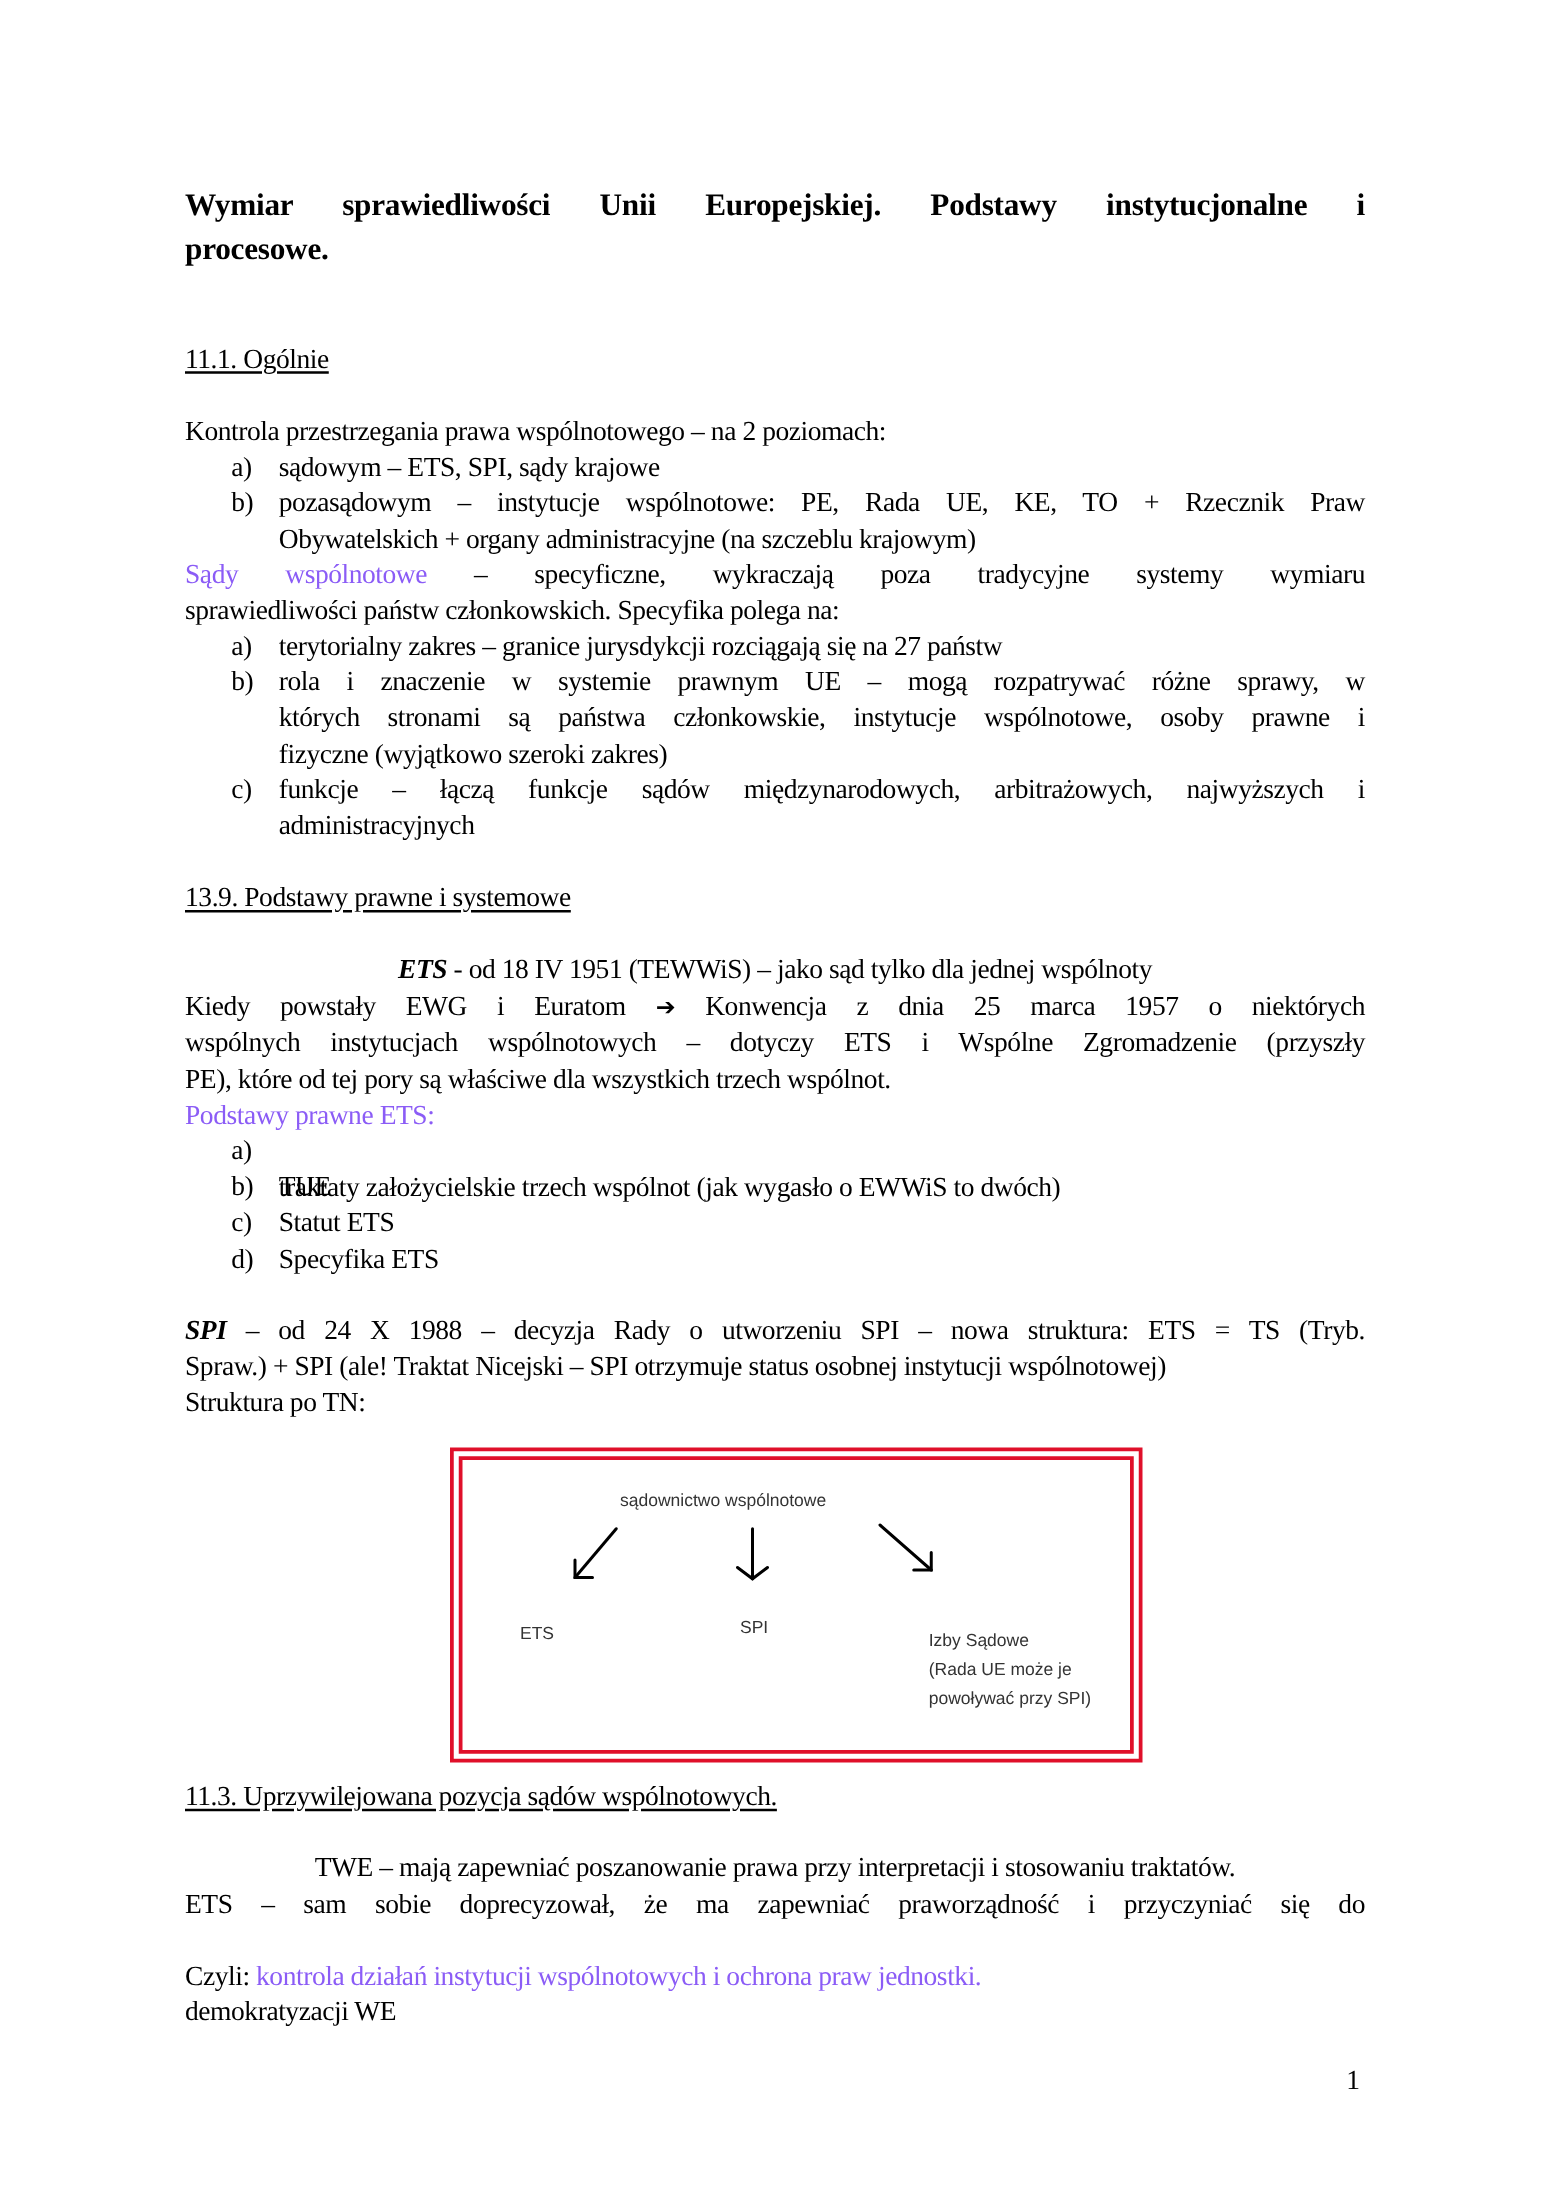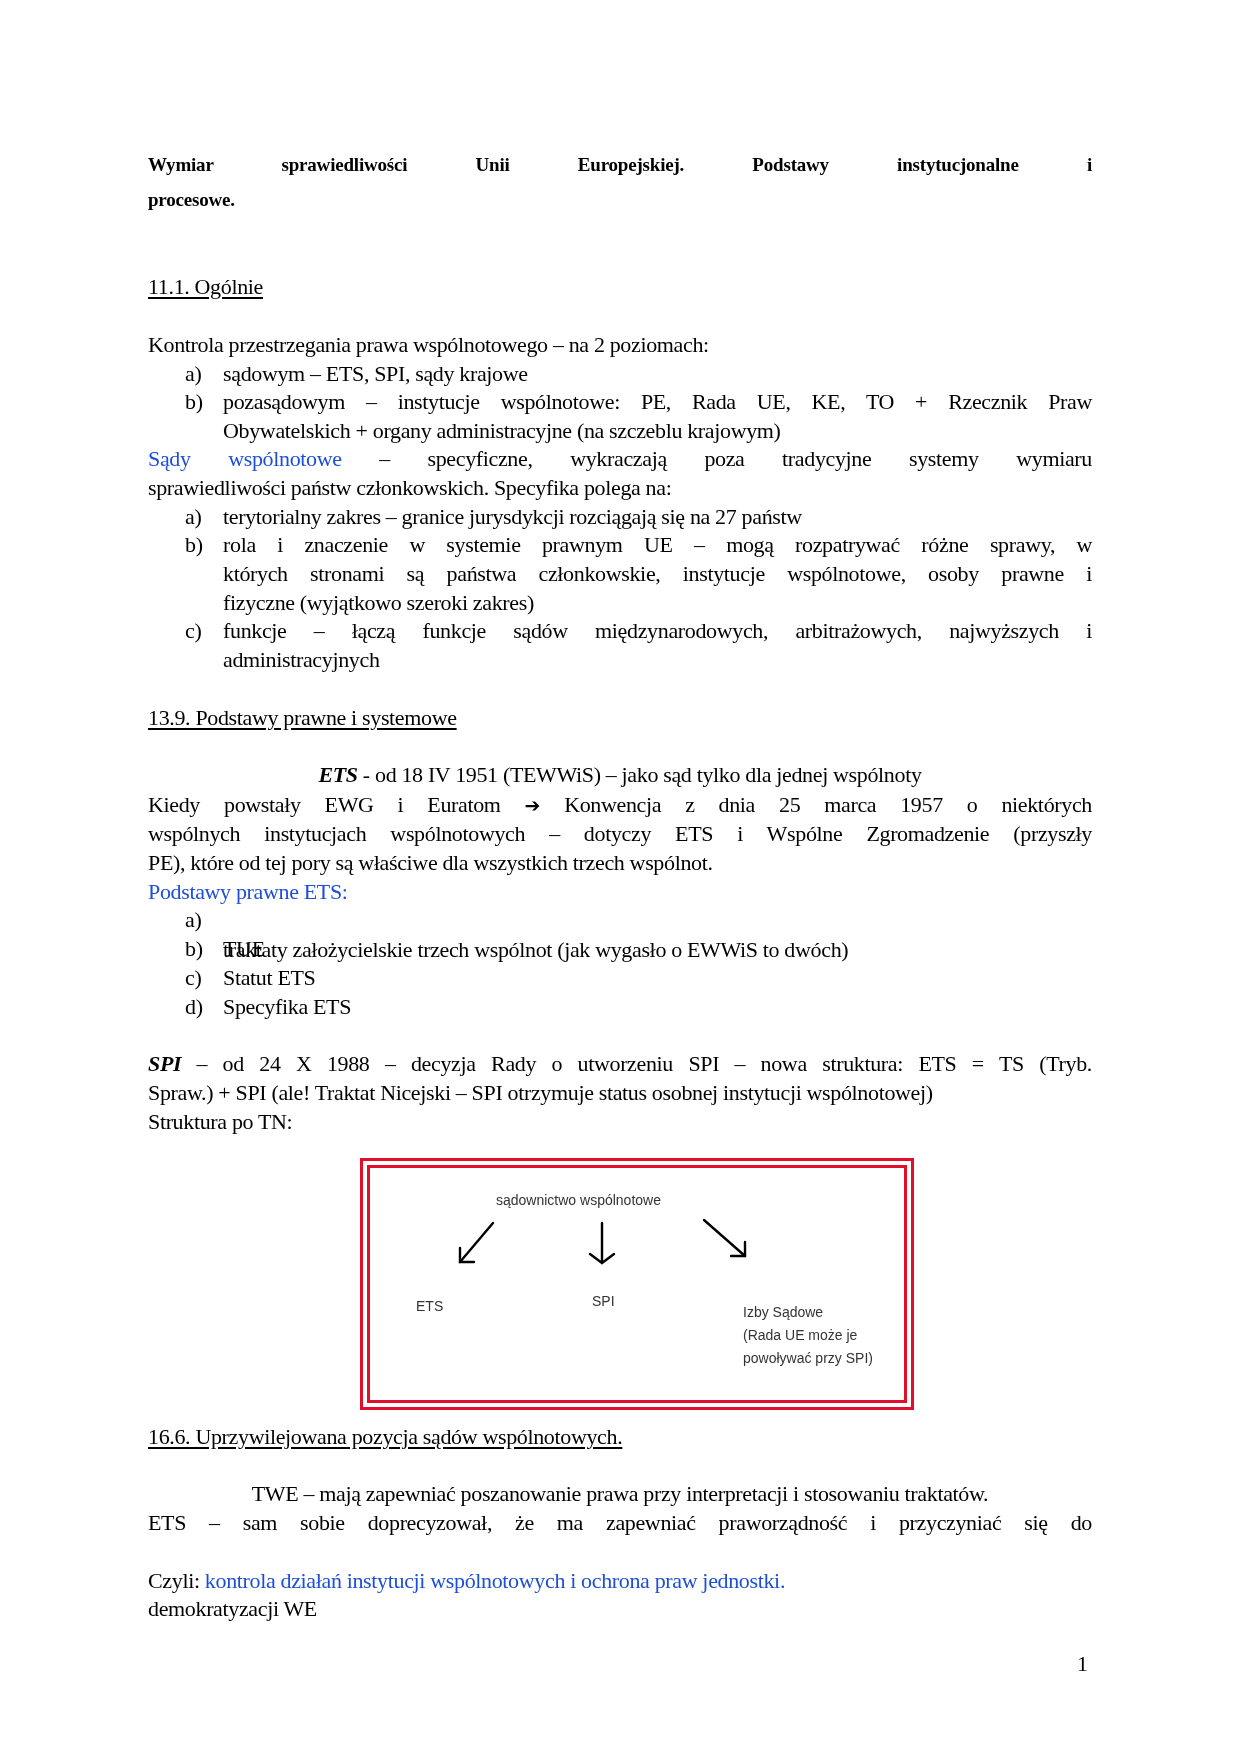--- a/index.html
+++ b/index.html
@@ -3,24 +3,24 @@
 <meta charset="utf-8">
 <style>
   html, body { margin:0; padding:0; background:#ffffff; }
   body { width:1240px; height:1754px; position:relative; overflow:hidden;
          font-family:"Liberation Serif", "DejaVu Serif", serif; color:#000; }
   .line { position:absolute; left:148px; width:944px; font-size:22px; line-height:29px;
           height:29px; white-space:nowrap; letter-spacing:-0.35px; }
   .just { text-align:justify; text-align-last:justify; white-space:normal; }
   .ind-label { position:absolute; left:185px; font-size:22px; line-height:29px; letter-spacing:-0.35px; }
   .ind { left:223px; width:869px; }
-  .title { position:absolute; left:148px; width:944px; font-size:19px; line-height:34px;
+  .title { position:absolute; left:148px; width:944px; font-size:25px; line-height:34px;
            font-weight:bold; letter-spacing:-0.2px; }
   .heading { text-decoration:underline; text-underline-offset:3px; }
-  .blue { color:#1d4ed8; }
+  .blue { color:#8b5cf6; }
   .bi { font-weight:bold; font-style:italic; }
   .diagram { position:absolute; left:360px; top:1158px; width:554px; height:252px;
              border:3px solid #e0102a; box-sizing:border-box; }
   .diagram-inner { position:absolute; left:4px; top:4px; right:4px; bottom:4px;
                    border:3px solid #e0102a; background:#fff;padding-left:24px; }
   .dtext { position:absolute; font-family:"Liberation Sans", "DejaVu Sans", sans-serif;
            font-size:14px; color:#333; line-height:20px; white-space:nowrap; }
   .pageno { position:absolute; left:1077px; top:1651px; font-size:22px; }
 </style>
 </head>
@@ -91,19 +91,19 @@
       </g>
     </svg>
     <div class="dtext" style="left:46px;top:128px;">ETS</div>
     <div class="dtext" style="left:222px;top:123px;">SPI</div>
     <div class="dtext" style="left:373px;top:134px;">Izby Sądowe</div>
     <div class="dtext" style="left:373px;top:157px;">(Rada UE może je</div>
     <div class="dtext" style="left:373px;top:180px;">powoływać przy SPI)</div>
   </div>
 </div>
 
-<div class="line heading" style="top:1422px;"><span>16.6. Uprzywilejowana pozycja sądów wspólnotowych.</span></div>
+<div class="line heading" style="top:1422px;"><span>11.3. Uprzywilejowana pozycja sądów wspólnotowych.</span></div>
 <div class="line" style="top:1479px;text-align:center;">TWE – mają zapewniać poszanowanie prawa przy interpretacji i stosowaniu traktatów.</div>
 <div class="line just" style="top:1508px;">ETS – sam sobie doprecyzował, że ma zapewniać praworządność i przyczyniać się do</div>
 <div class="line" style="top:1594px;">demokratyzacji WE</div>
 <div class="line" style="top:1566px;"><span>Czyli: </span><span class="blue">kontrola działań instytucji wspólnotowych i ochrona praw jednostki.</span></div>
 
 <div class="pageno">1</div>
 
 </body></html>

